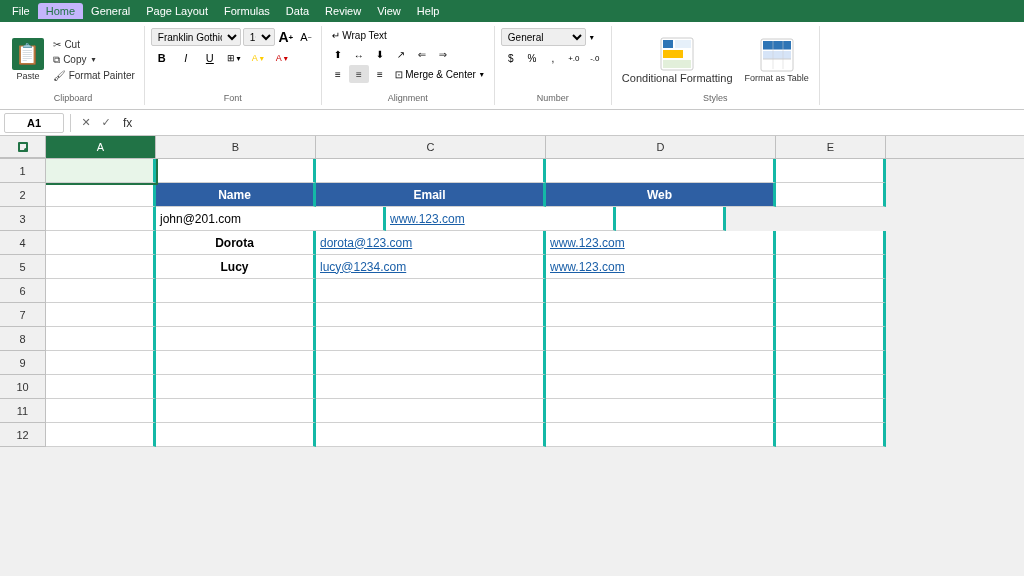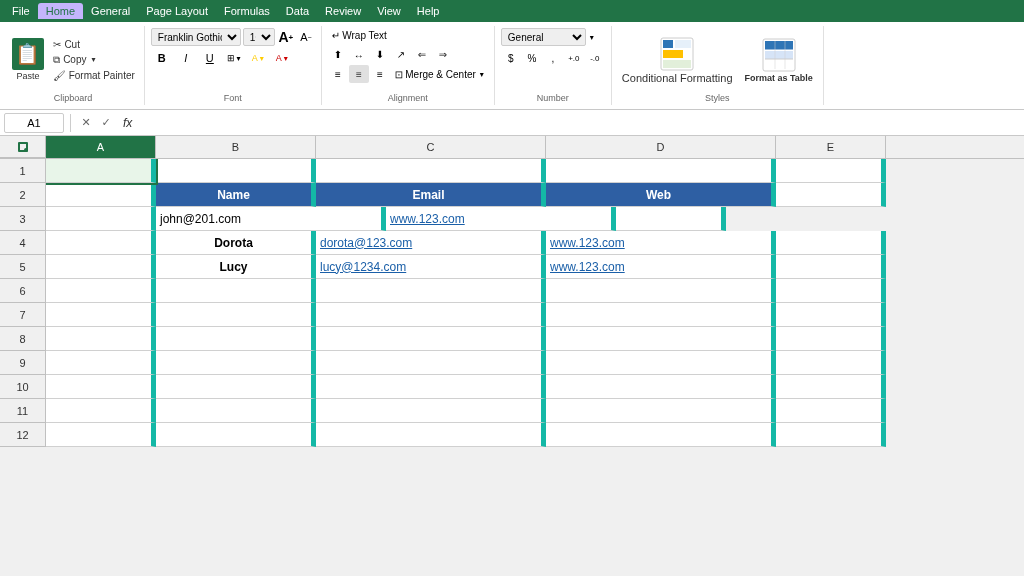--- a/index.html
+++ b/index.html
@@ -48,43 +48,43 @@
     .num-btns { display: flex; align-items: center; gap: 1px; }
     .num-btn { width: 20px; height: 18px; display: flex; align-items: center; justify-content: center; cursor: pointer; font-size: 10px; border: 1px solid transparent; border-radius: 2px; }
 
     
     .styles-group { min-width: 80px; }
     .style-btn { display: flex; flex-direction: column; align-items: center; padding: 2px 4px; cursor: pointer; }
     .style-icon { width: 36px; height: 36px; display: flex; align-items: center; justify-content: center; }
 
     
     .formula-bar { background: white; height: 26px; display: flex; align-items: center; border-bottom: 1px solid #c8c8c8; padding: 0 4px; gap: 4px; }
-    .cell-ref { width: 60px; height: 20px; border: 1px solid #ccc; border-radius: 2px; text-align: center; font-size: 11px; padding: 0 2px; }
+    .cell-ref { width: 60px; height: 20px; border: 1px solid #ccc; border-radius: 2px; text-align: center; font-size: 11px; padding: 0 2px; font-weight: bold; }
     .formula-divider { width: 1px; height: 18px; background: #ccc; margin: 0 2px; }
     .formula-btns { display: flex; gap: 2px; }
     .formula-btn { width: 18px; height: 18px; display: flex; align-items: center; justify-content: center; cursor: pointer; font-size: 11px; color: #666; }
     .formula-input { flex: 1; height: 20px; border: none; outline: none; font-size: 12px; padding: 0 4px; }
-    .fx-label { font-size: 12px; color: #333; font-style: italic; padding: 0 4px; }
+    .fx-label { font-size: 12px; color: #333; padding: 0 4px; }
 
     
     .spreadsheet { background: #f0f0f0; flex: 1; }
     .col-headers { display: flex; background: #f0f0f0; border-bottom: 1px solid #c0c0c0; }
     .corner-cell { width: 46px; min-width: 46px; height: 22px; background: #f0f0f0; border-right: 1px solid #c0c0c0; border-bottom: 1px solid #c0c0c0; display: flex; align-items: center; justify-content: center; cursor: pointer; }
     .corner-icon { width: 10px; height: 10px; border: 2px solid #217346; border-radius: 1px; position: relative; }
     .corner-icon::after { content: ''; position: absolute; bottom: -2px; right: -2px; width: 4px; height: 4px; background: #217346; border-radius: 50%; }
     .col-header { height: 22px; display: flex; align-items: center; justify-content: center; font-size: 11px; color: #333; border-right: 1px solid #c0c0c0; cursor: pointer; background: #f0f0f0; }
     .col-header.selected { background: #217346; color: white; }
 
     .spreadsheet-body { display: flex; }
     .row-headers { display: flex; flex-direction: column; }
     .row-header { width: 46px; min-width: 46px; height: 24px; display: flex; align-items: center; justify-content: center; font-size: 11px; color: #333; border-right: 1px solid #c0c0c0; border-bottom: 1px solid #c0c0c0; background: #f0f0f0; cursor: pointer; }
 
     .grid-container { flex: 1; overflow: hidden; }
     .grid-row { display: flex; }
-    .cell { height: 24px; border-right: 5px solid #14b8a6; border-bottom: 1px solid #d0d0d0; background: white; display: flex; align-items: center; padding: 0 4px; font-size: 12px; overflow: hidden; cursor: cell; }
+    .cell { height: 24px; border-right: 3px solid #14b8a6; border-bottom: 1px solid #d0d0d0; background: white; display: flex; align-items: center; padding: 0 4px; font-size: 12px; overflow: hidden; cursor: cell; }
     .cell.selected { background: #e8f5e9; outline: 2px solid #217346; z-index: 1; }
     .cell.header-cell { background: #2e5fa3; color: white; font-weight: bold; justify-content: center; }
     .cell.data-name-cell { font-weight: bold; justify-content: center; }
     .cell.link-cell { color: #1a5fa8; text-decoration: underline; }
 
     
     .col-a { width: 110px; min-width: 110px; }
     .col-b { width: 160px; min-width: 160px; }
     .col-c { width: 230px; min-width: 230px; }
     .col-d { width: 230px; min-width: 230px; }
@@ -229,21 +229,21 @@
               <rect x="2" y="2" width="32" height="32" rx="2" fill="#fff" stroke="#ccc"></rect>
               <rect x="4" y="4" width="28" height="8" fill="#2e75b6"></rect>
               <rect x="4" y="14" width="28" height="8" fill="#d6e4f7"></rect>
               <rect x="4" y="24" width="28" height="8" fill="#fff"></rect>
               <line x1="4" y1="12" x2="32" y2="12" stroke="#2e75b6" stroke-width="1"></line>
               <line x1="4" y1="22" x2="32" y2="22" stroke="#ccc" stroke-width="1"></line>
               <line x1="14" y1="4" x2="14" y2="32" stroke="#ccc" stroke-width="0.5"></line>
               <line x1="24" y1="4" x2="24" y2="32" stroke="#ccc" stroke-width="0.5"></line>
             </svg>
           </div>
-          <div style="font-size:9px; text-align:center; color:#333;font-weight:bold;" data-name="format-as-table-label">Format as Table</div>
+          <div style="font-size:9px; text-align:center; color:#333;" data-name="format-as-table-label">Format as Table</div>
         </div>
       </div>
       <div class="ribbon-group-label" data-name="styles-group-label">Styles</div>
     </div>
 
   </div>
 </div>
 
 <div class="formula-bar" data-name="formula-bar">
   <input class="cell-ref" type="text" value="A1" data-name="cell-reference-input" style="">

